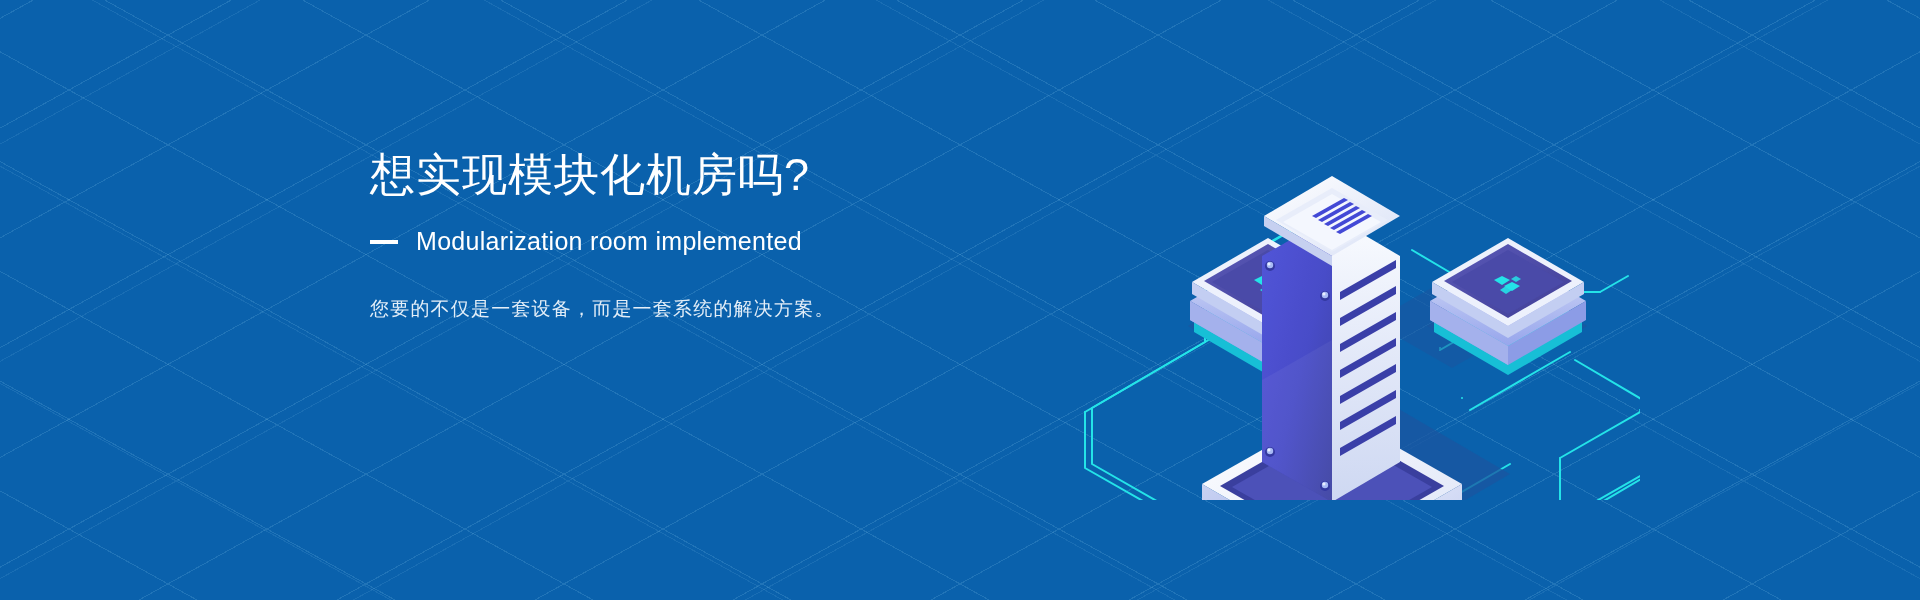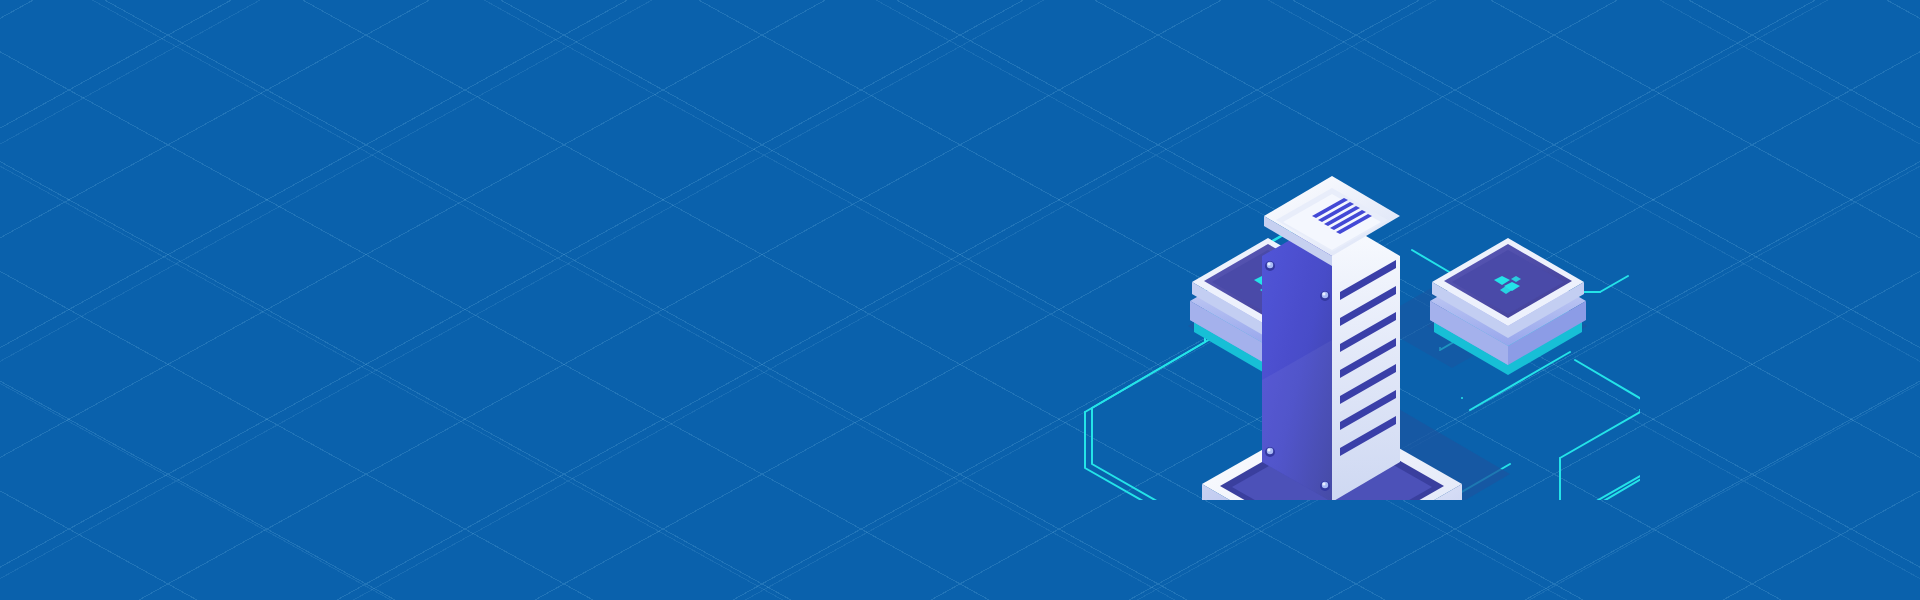--- a/index.html
+++ b/index.html
@@ -82,20 +82,30 @@
   .illo svg { display:block; width:640px; height:420px; }
 </style>
 </head>
 <body>
 
 <div id="banner">
 
   <div class="bg-lattice"></div>
   <div class="bg-lattice2"></div>
 
+  <div class="copy">
+    <div class="headline">想实现模块化机房吗?</div>
+
+    <div class="subline">
+      <span class="dash"></span>
+      <span class="sub-text">Modularization room implemented</span>
+    </div>
+
+    <div class="body-text">您要的不仅是一套设备，而是一套系统的解决方案。</div>
+  </div>
 
   <div class="illo">
     <svg viewBox="0 0 640 420" xmlns="http://www.w3.org/2000/svg">
       <defs>
         <linearGradient id="gFront" x1="0" y1="0" x2="1" y2="1">
           <stop offset="0" stop-color="#4B4FD8"></stop>
           <stop offset="0.55" stop-color="#4044C6"></stop>
           <stop offset="1" stop-color="#353A9E"></stop>
         </linearGradient>
         <linearGradient id="gRight" x1="0" y1="0" x2="0" y2="1">

